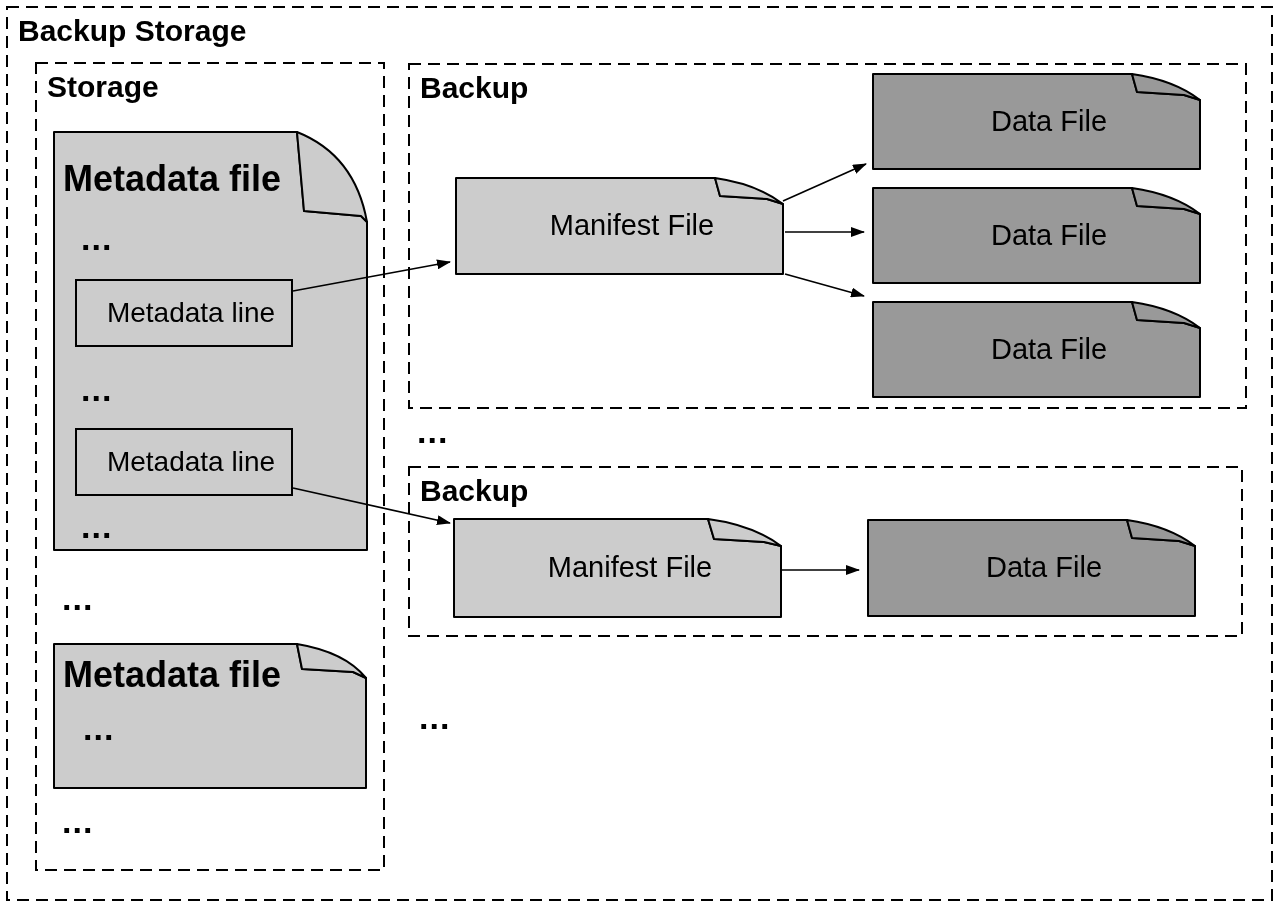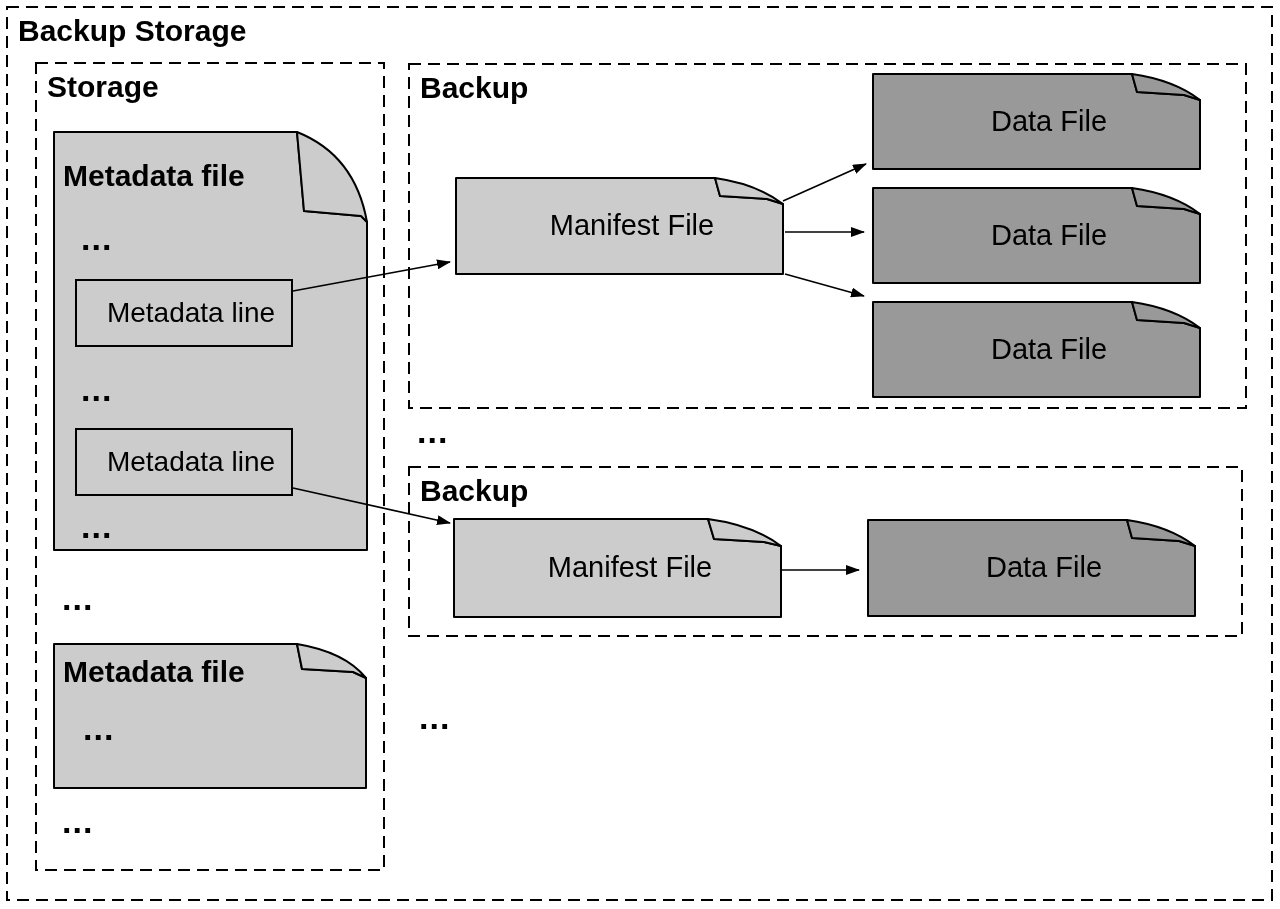--- a/index.html
+++ b/index.html
@@ -6,21 +6,21 @@
   .canvas{
     position:relative;width:1280px;height:909px;background:#ffffff;overflow:hidden;
     font-family:"Liberation Sans","DejaVu Sans",sans-serif;color:#000;
   }
   .dashed-box{position:absolute;}
   .dashed-box > svg{position:absolute;left:0;top:0;}
   .box-label{position:absolute;left:12px;top:8px;font-size:30px;font-weight:bold;line-height:1.1;white-space:nowrap;}
   .doc{position:absolute;}
   .doc > svg{position:absolute;left:0;top:0;}
   .doc-center{position:absolute;left:0;top:0;width:100%;height:100%;display:flex;align-items:center;justify-content:center;font-size:29px;line-height:1.1;margin-left:12px;}
-  .doc-title{position:absolute;font-size:30px;font-weight:bold;line-height:1.1;white-space:nowrap;}
+  .doc-title{position:absolute;font-size:36px;font-weight:bold;line-height:1.1;white-space:nowrap;}
   .ellipsis{position:absolute;font-size:34px;font-weight:bold;line-height:1.0;letter-spacing:1px;white-space:nowrap;}
   .meta-line{position:absolute;background:#cccccc;border:2px solid #000;display:flex;align-items:center;justify-content:center;font-size:28px;box-sizing:border-box;padding-left:14px;}
   .arrow-layer{position:absolute;left:0;top:0;z-index:10;pointer-events:none;}
 
   
   .outer-box{left:6px;top:6px;width:1268px;height:896px;}
   .metadata-box{left:35px;top:62px;width:351px;height:810px;}
   .backup1-box{left:408px;top:63px;width:840px;height:347px;}
   .backup2-box{left:408px;top:466px;width:836px;height:172px;}
 

